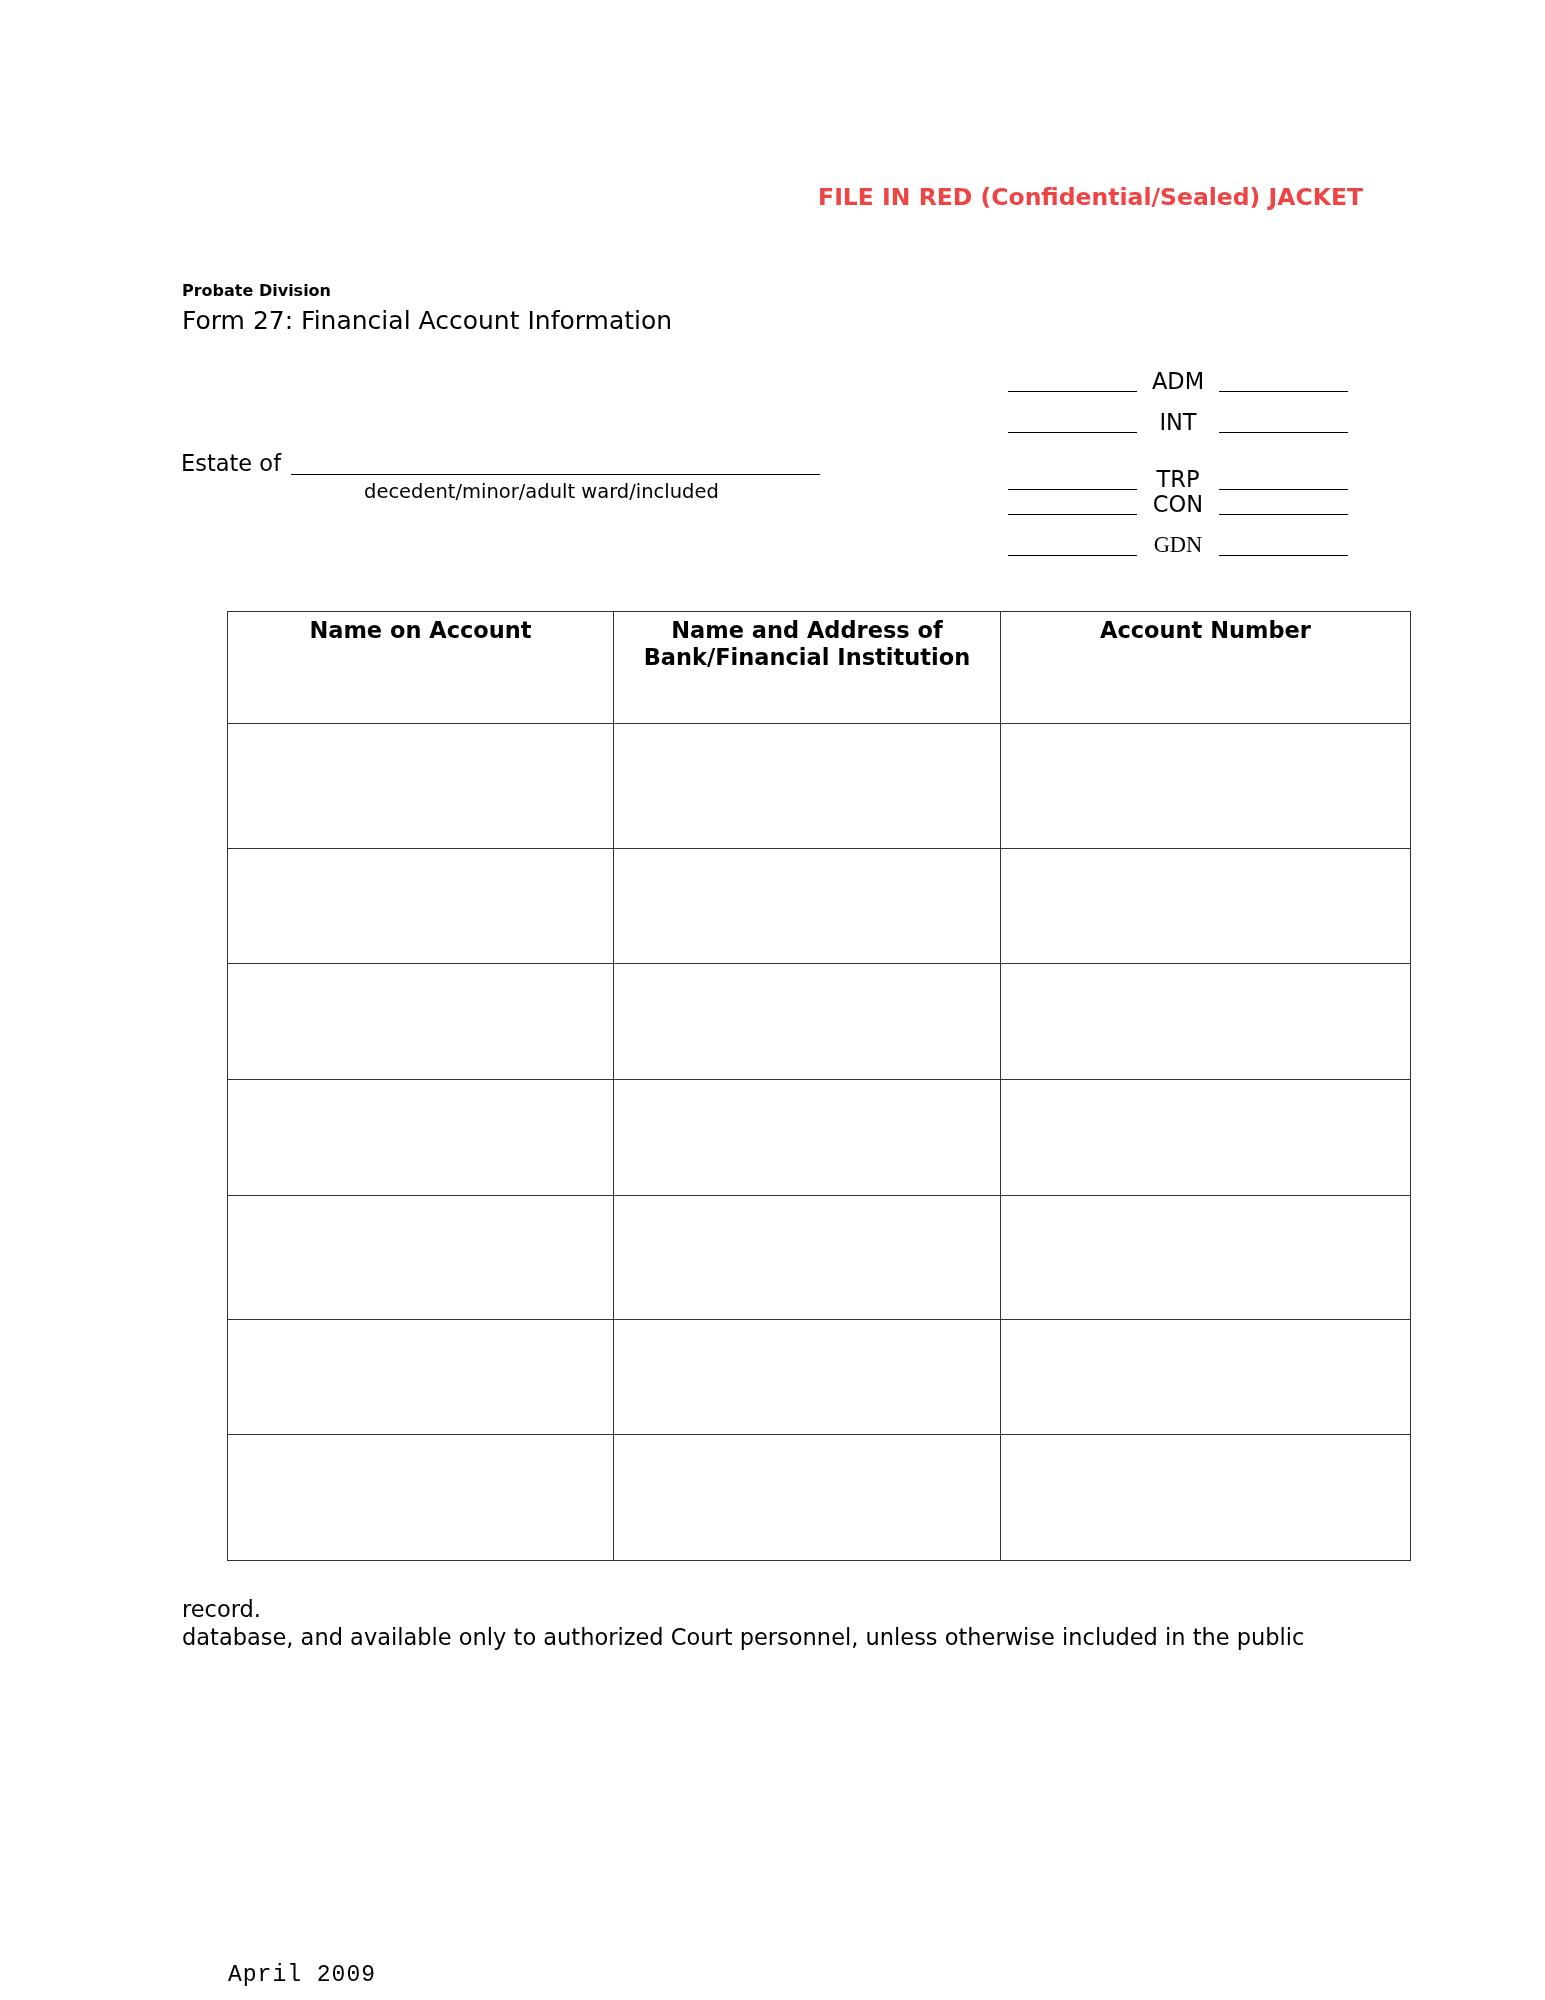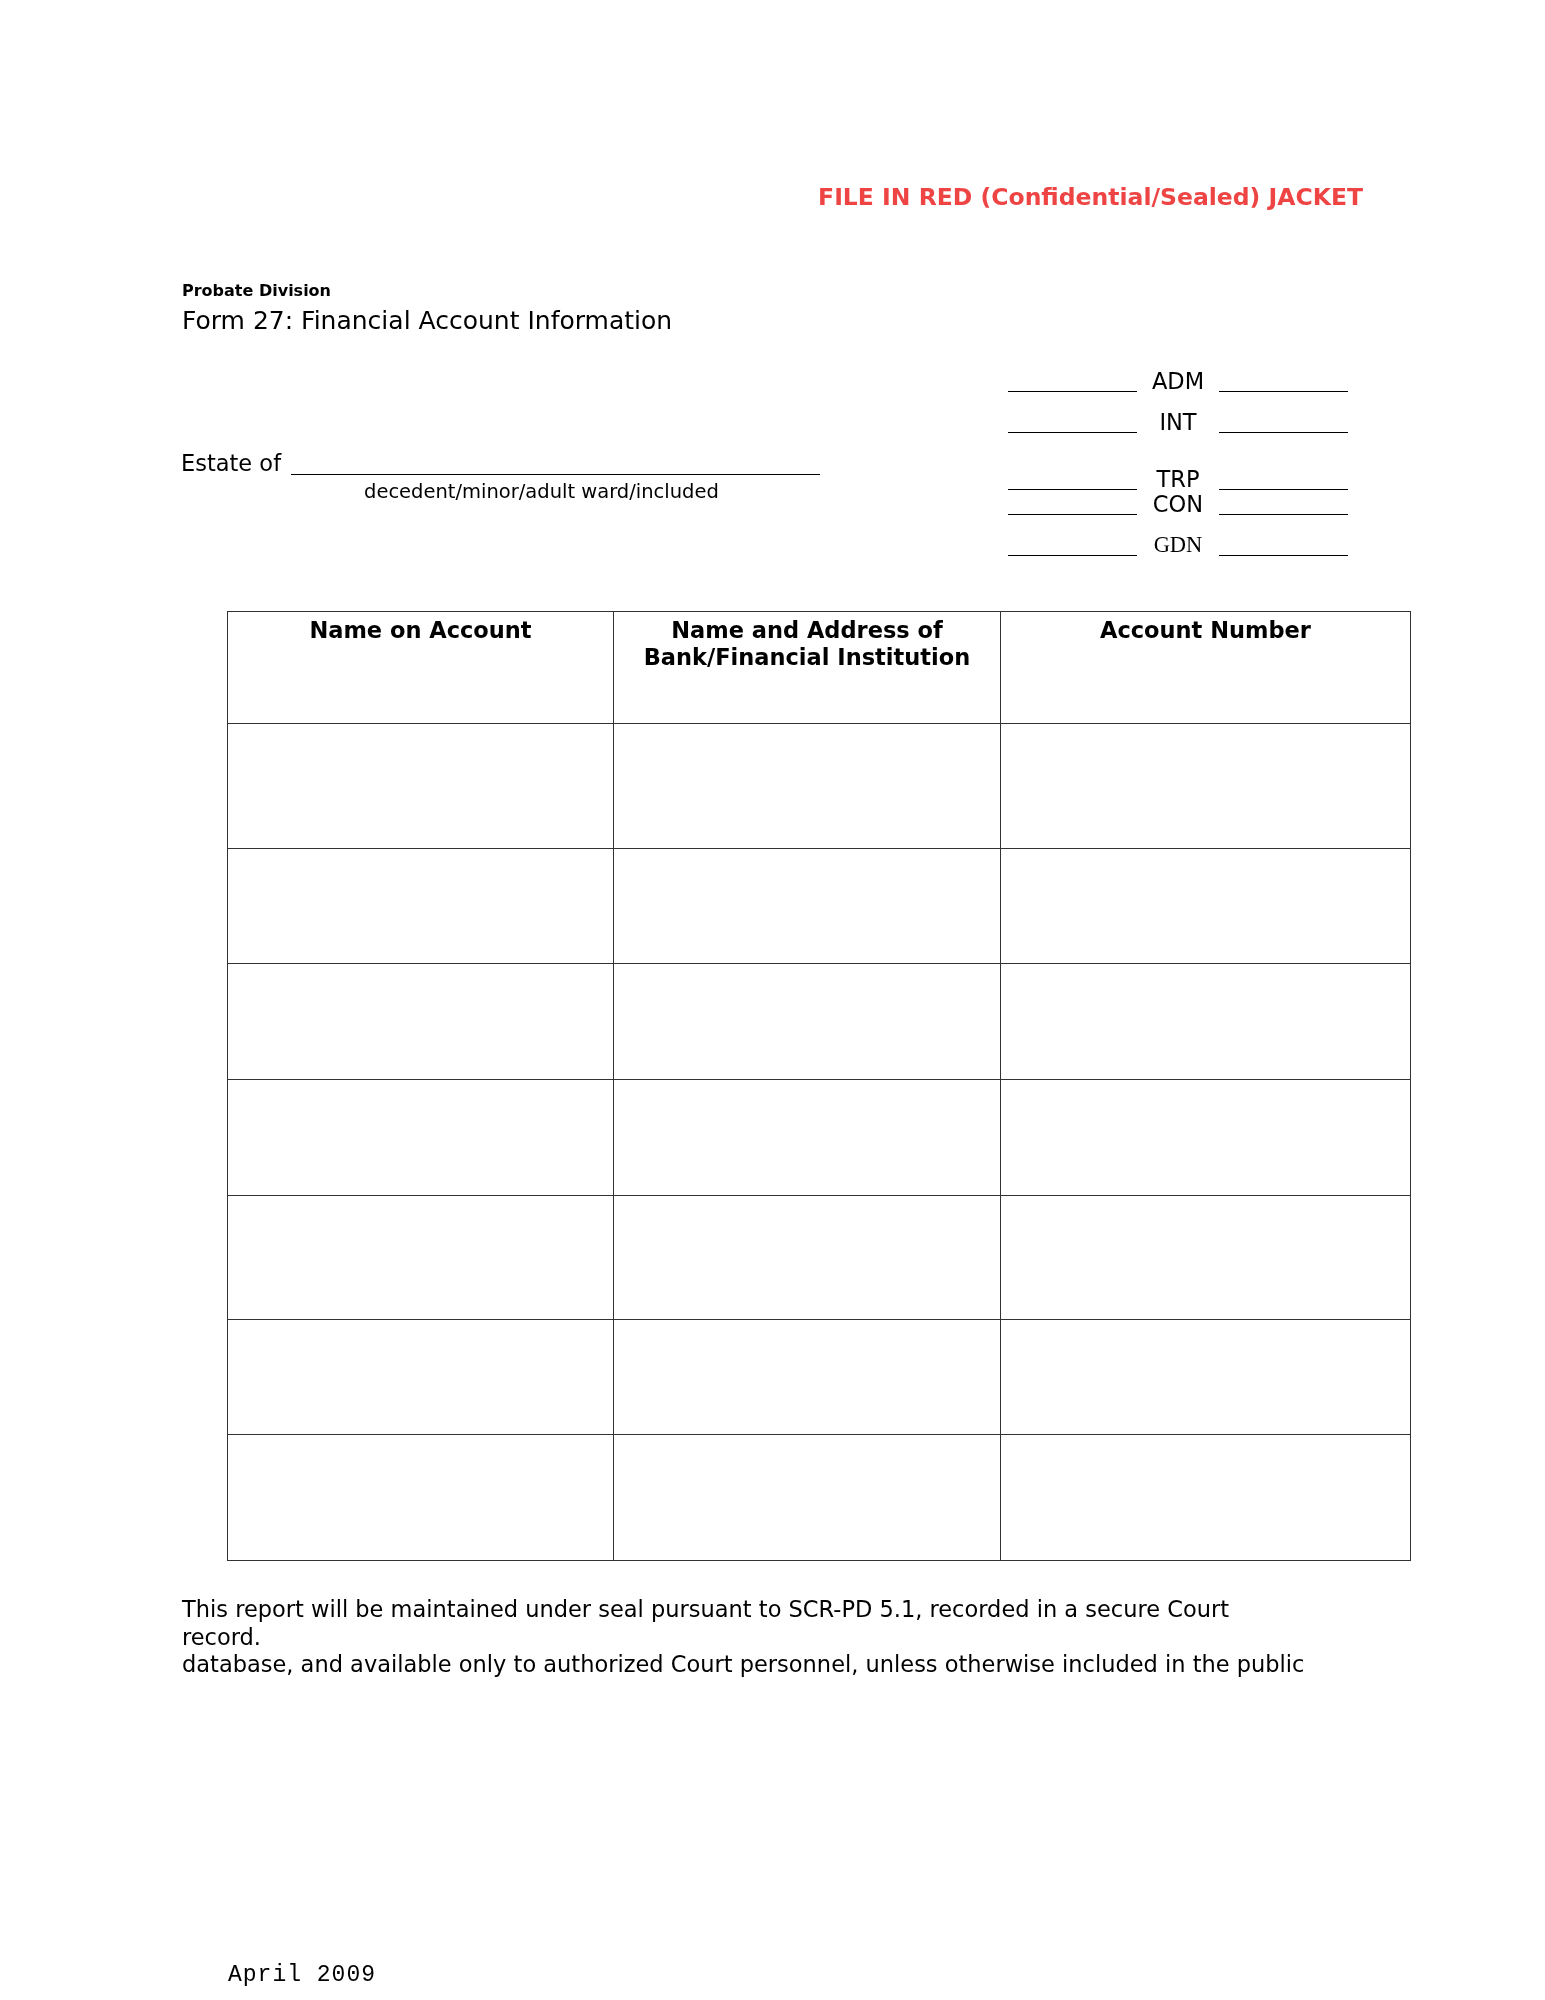--- a/index.html
+++ b/index.html
@@ -223,18 +223,17 @@
     </tr>
     <tr style="height:126px;">
       <td></td>
       <td></td>
       <td></td>
     </tr>
   </tbody>
 </table>
 
 <div class="notice">
-  <span class="line">This report will be maintained under seal pursuant to SCR-PD 5.1, recorded in a secure Court</span>
   <span class="line">record.</span>
   <span class="line">database, and available only to authorized Court personnel, unless otherwise included in the public</span>
 </div>
 
 <div class="abs revision">April 2009</div>
 
 </body></html>

